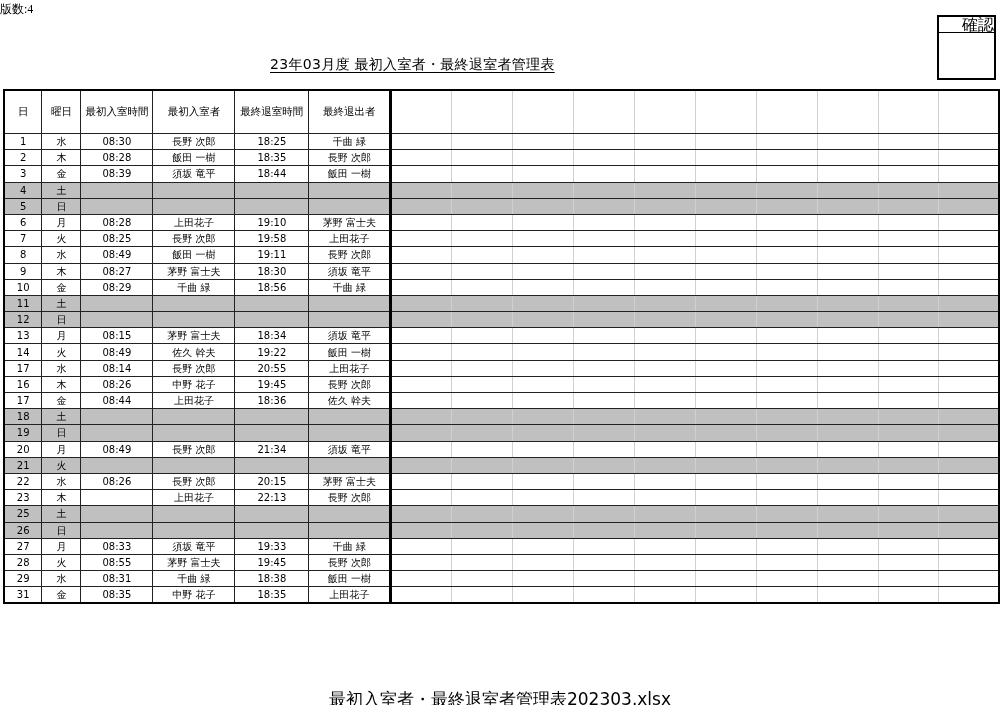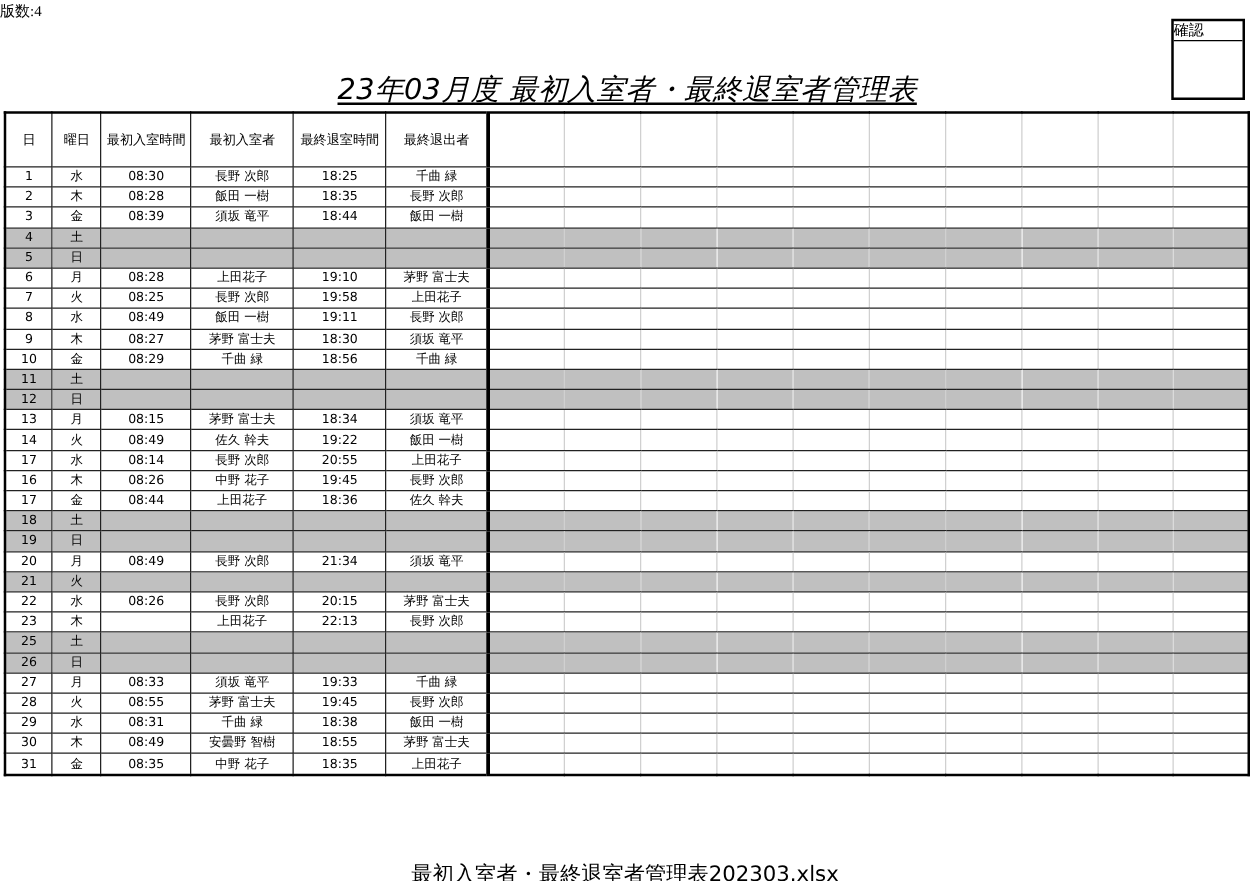--- a/index.html
+++ b/index.html
@@ -1,21 +1,21 @@
 <!DOCTYPE html>
 <html><head>
 <meta charset="utf-8">
 <style>
   html, body { margin:0; padding:0; background:#ffffff; }
   body { width:1000px; height:705px; position:relative; overflow:hidden;
          font-family:"DejaVu Sans","Liberation Sans",sans-serif; color:#000; }
   .version { position:absolute; left:0; top:1px; font-size:12px;font-family:Liberation Serif, serif; }
-  .title { position:absolute; left:270px; top:56px; font-size:23px; text-decoration:underline; text-underline-offset:3px; letter-spacing:0.3px; white-space:nowrap;font-style:italic; }
+  .title { position:absolute; left:270px; top:56px; font-size:14px; text-decoration:underline; text-underline-offset:3px; letter-spacing:0.3px; white-space:nowrap; }
   .confirm { position:absolute; left:937px; top:15px; width:59px; height:65px; border:2px solid #000; box-sizing:border-box; }
-  .confirm-label { height:15px; border-bottom:1.5px solid #000; font-size:12px; text-align:left; line-height:15px; }
+  .confirm-label { height:15px; border-bottom:1.5px solid #000; font-size:16px; text-align:right; line-height:15px; }
   table.grid { position:absolute; left:3px; top:89px; border-collapse:collapse; table-layout:fixed; border:2.5px solid #000; }
   table.grid td, table.grid th { border:1.5px solid #222; padding:0; text-align:center; font-size:10px; font-weight:normal; overflow:hidden; white-space:nowrap; }
   table.grid th { height:42px; font-size:10.5px; }
   table.grid tr.row td { height:15.2px; line-height:15px; }
   table.grid tr.weekend td { background:#c0c0c0; }
   table.grid td.ext, table.grid th.ext { border-left:1px solid #d0d0d0; border-right:1px solid #d0d0d0; }
   table.grid td.ext-first, table.grid th.ext-first { border-left:3px solid #000; }
   .footer { position:absolute; left:0; width:1000px; top:688px; text-align:center; font-size:17px; }
 </style>
 </head>
@@ -565,38 +565,20 @@
         <td class="ext"></td>
         <td class="ext"></td>
         <td class="ext"></td>
         <td class="ext"></td>
         <td class="ext"></td>
         <td class="ext"></td>
         <td class="ext"></td>
         <td class="ext"></td>
       </tr>
       <tr class="row">
-        <td>30</td>
-        <td>木</td>
-        <td>08:49</td>
-        <td>安曇野 智樹</td>
-        <td>18:55</td>
-        <td>茅野 富士夫</td>
-        <td class="ext ext-first"></td>
-        <td class="ext"></td>
-        <td class="ext"></td>
-        <td class="ext"></td>
-        <td class="ext"></td>
-        <td class="ext"></td>
-        <td class="ext"></td>
-        <td class="ext"></td>
-        <td class="ext"></td>
-        <td class="ext"></td>
-      </tr>
-      <tr class="row">
         <td>31</td>
         <td>金</td>
         <td>08:35</td>
         <td>中野 花子</td>
         <td>18:35</td>
         <td>上田花子</td>
         <td class="ext ext-first"></td>
         <td class="ext"></td>
         <td class="ext"></td>
         <td class="ext"></td>

